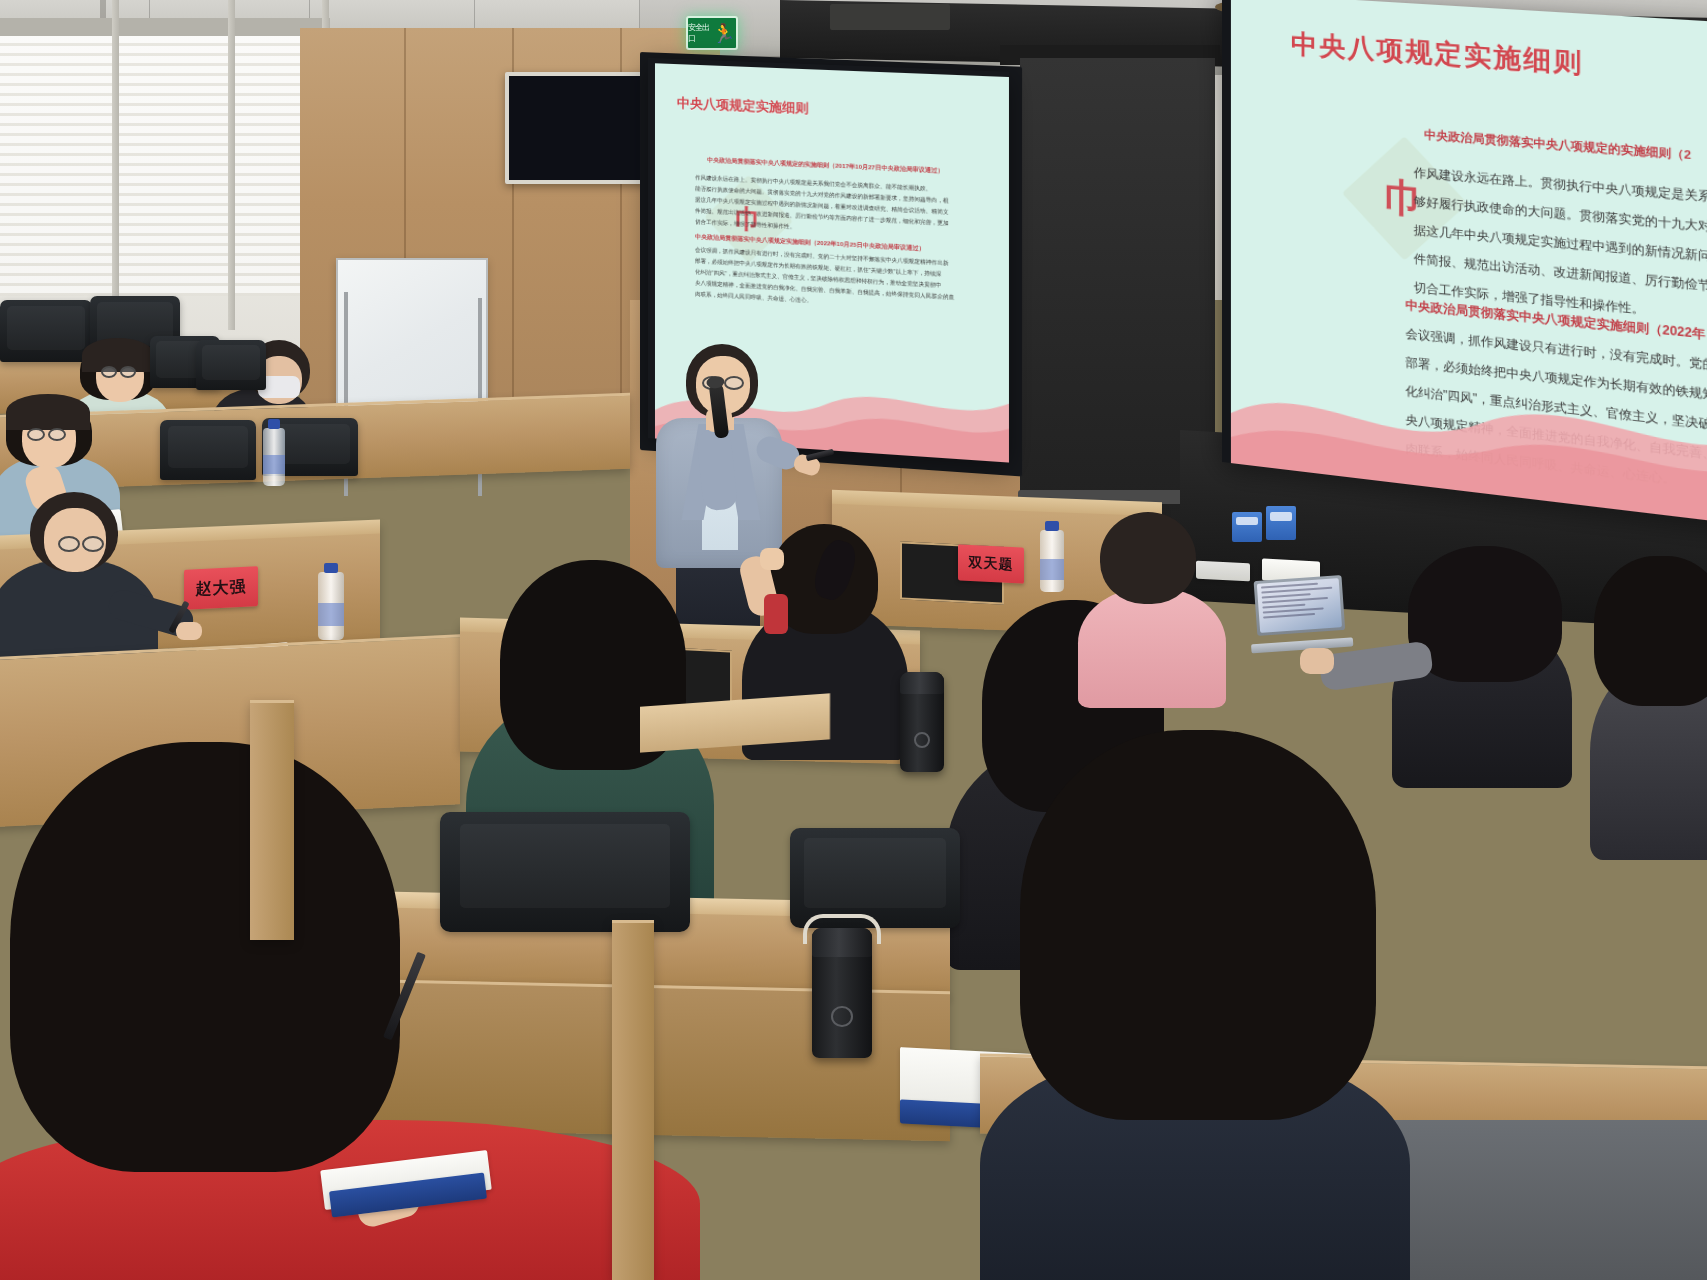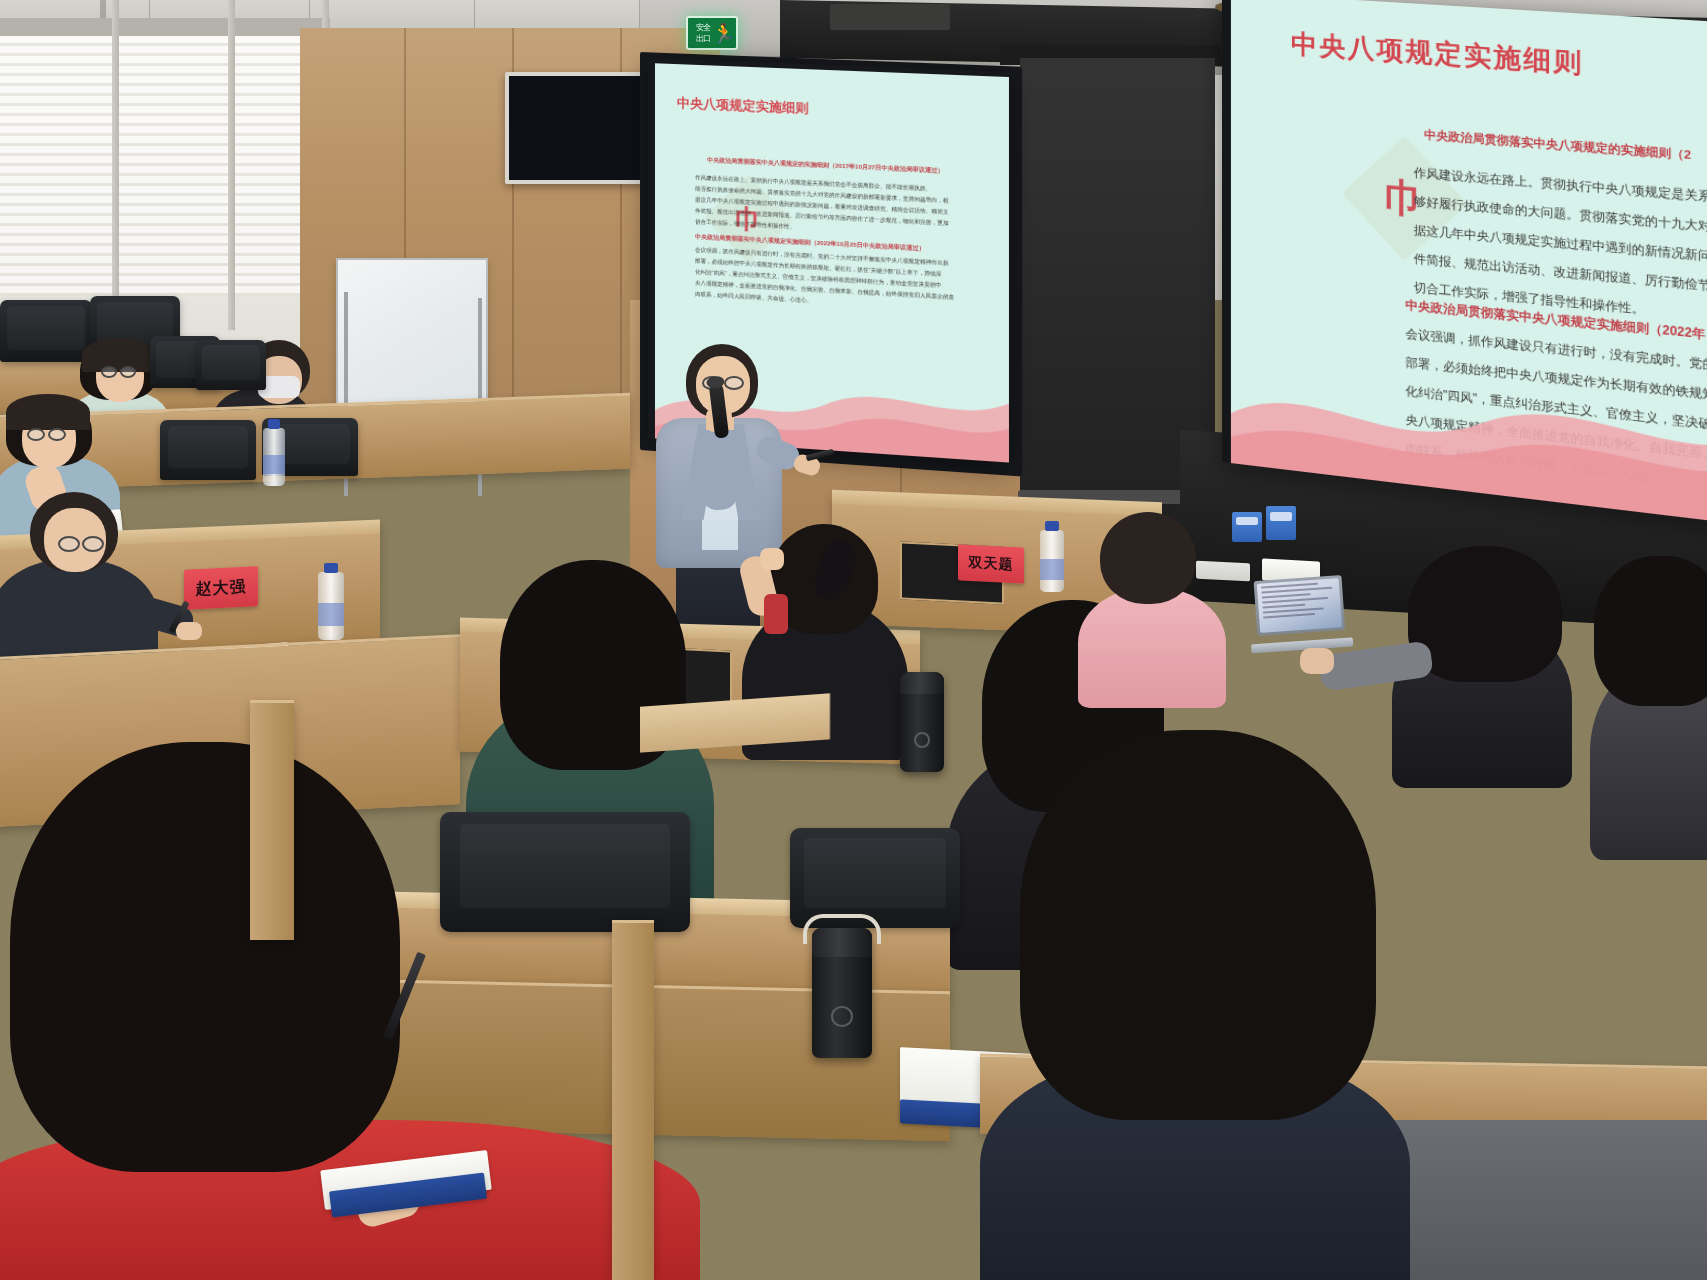--- a/index.html
+++ b/index.html
@@ -103,21 +103,20 @@
     background:#0d0f16; border:4px solid #d9d6cd; border-radius:2px;
     box-shadow:0 3px 8px rgba(0,0,0,.35);
   }
 
   
   .exit-sign {
     position:absolute; left:686px; top:16px; width:52px; height:34px;
     background:#0f7a3d; border:2px solid #d9f2e0; border-radius:3px;
     display:flex; align-items:center; justify-content:center; gap:2px;
     box-shadow:0 0 14px rgba(40,220,120,.55);
-    padding-left:8px;
   }
   .exit-sign .glyph { font-size:19px; color:#eafaf0; line-height:1; }
   .exit-sign .cn { font-size:8px; color:#eafaf0; letter-spacing:-1px; }
 
   
   .ceil-box {
     position:absolute; background:#3a3a38; border-radius:2px;
   }
 
   

